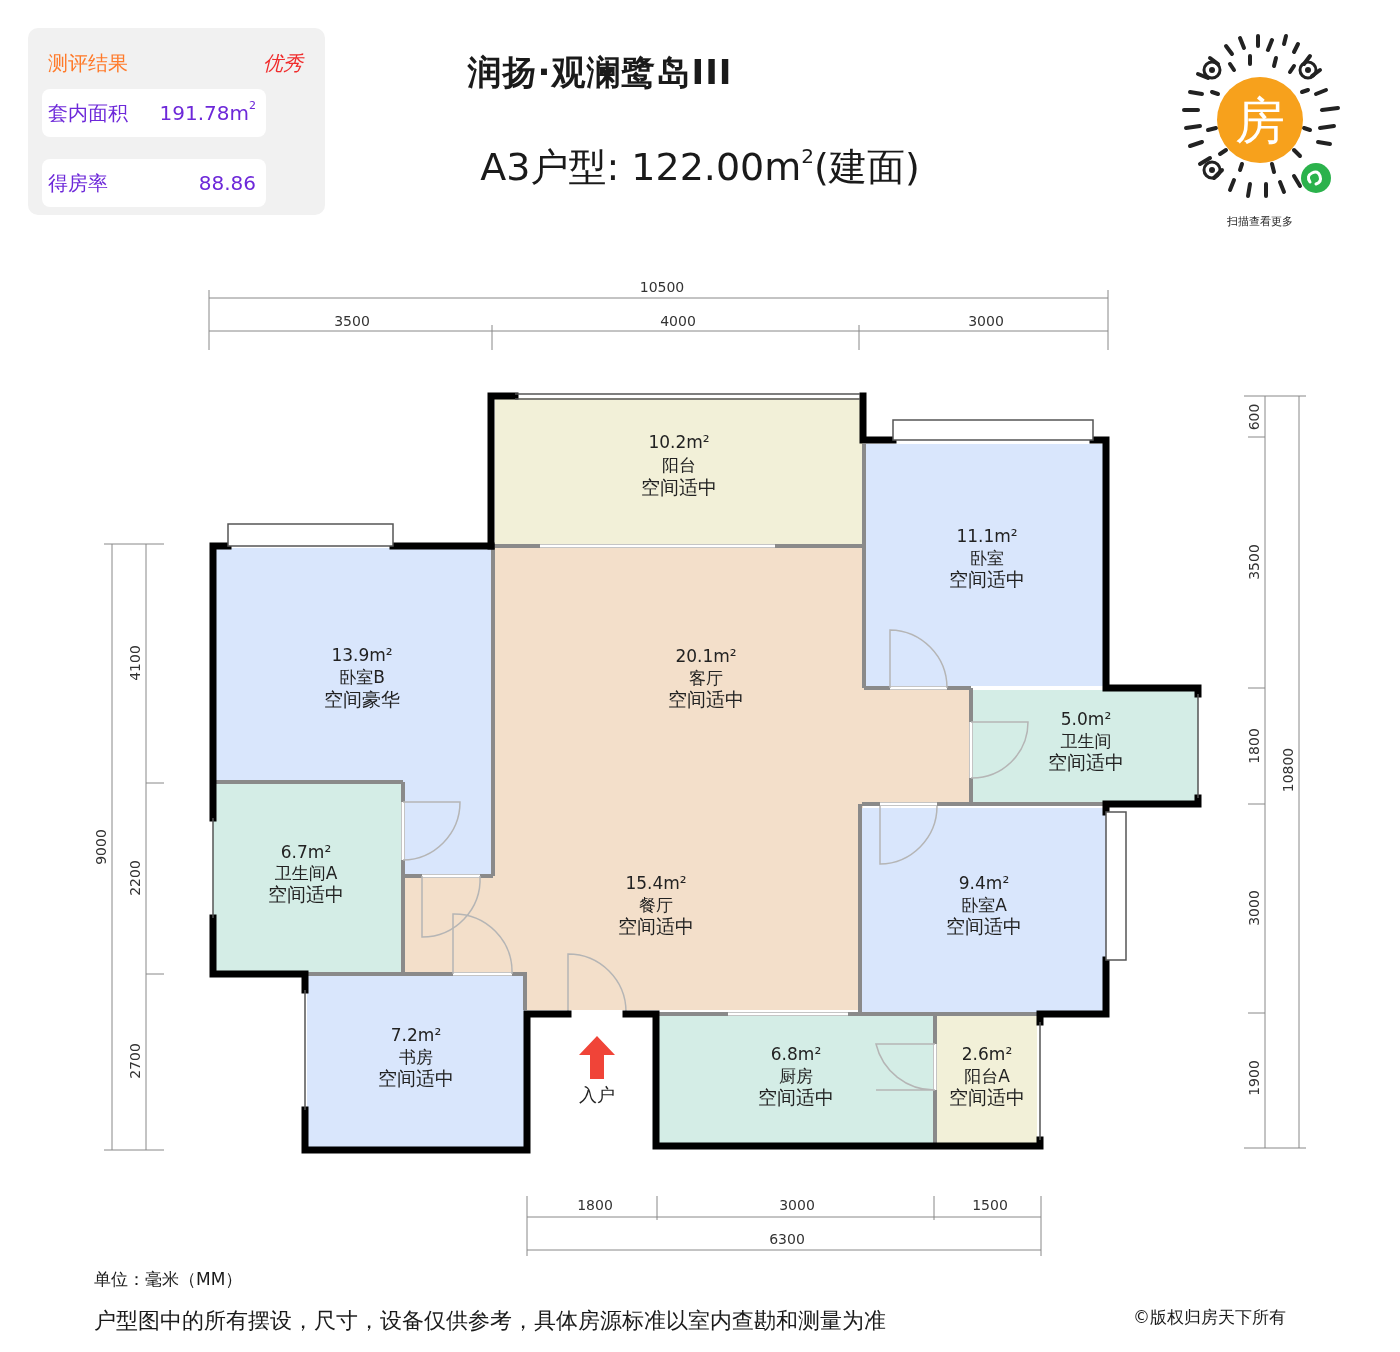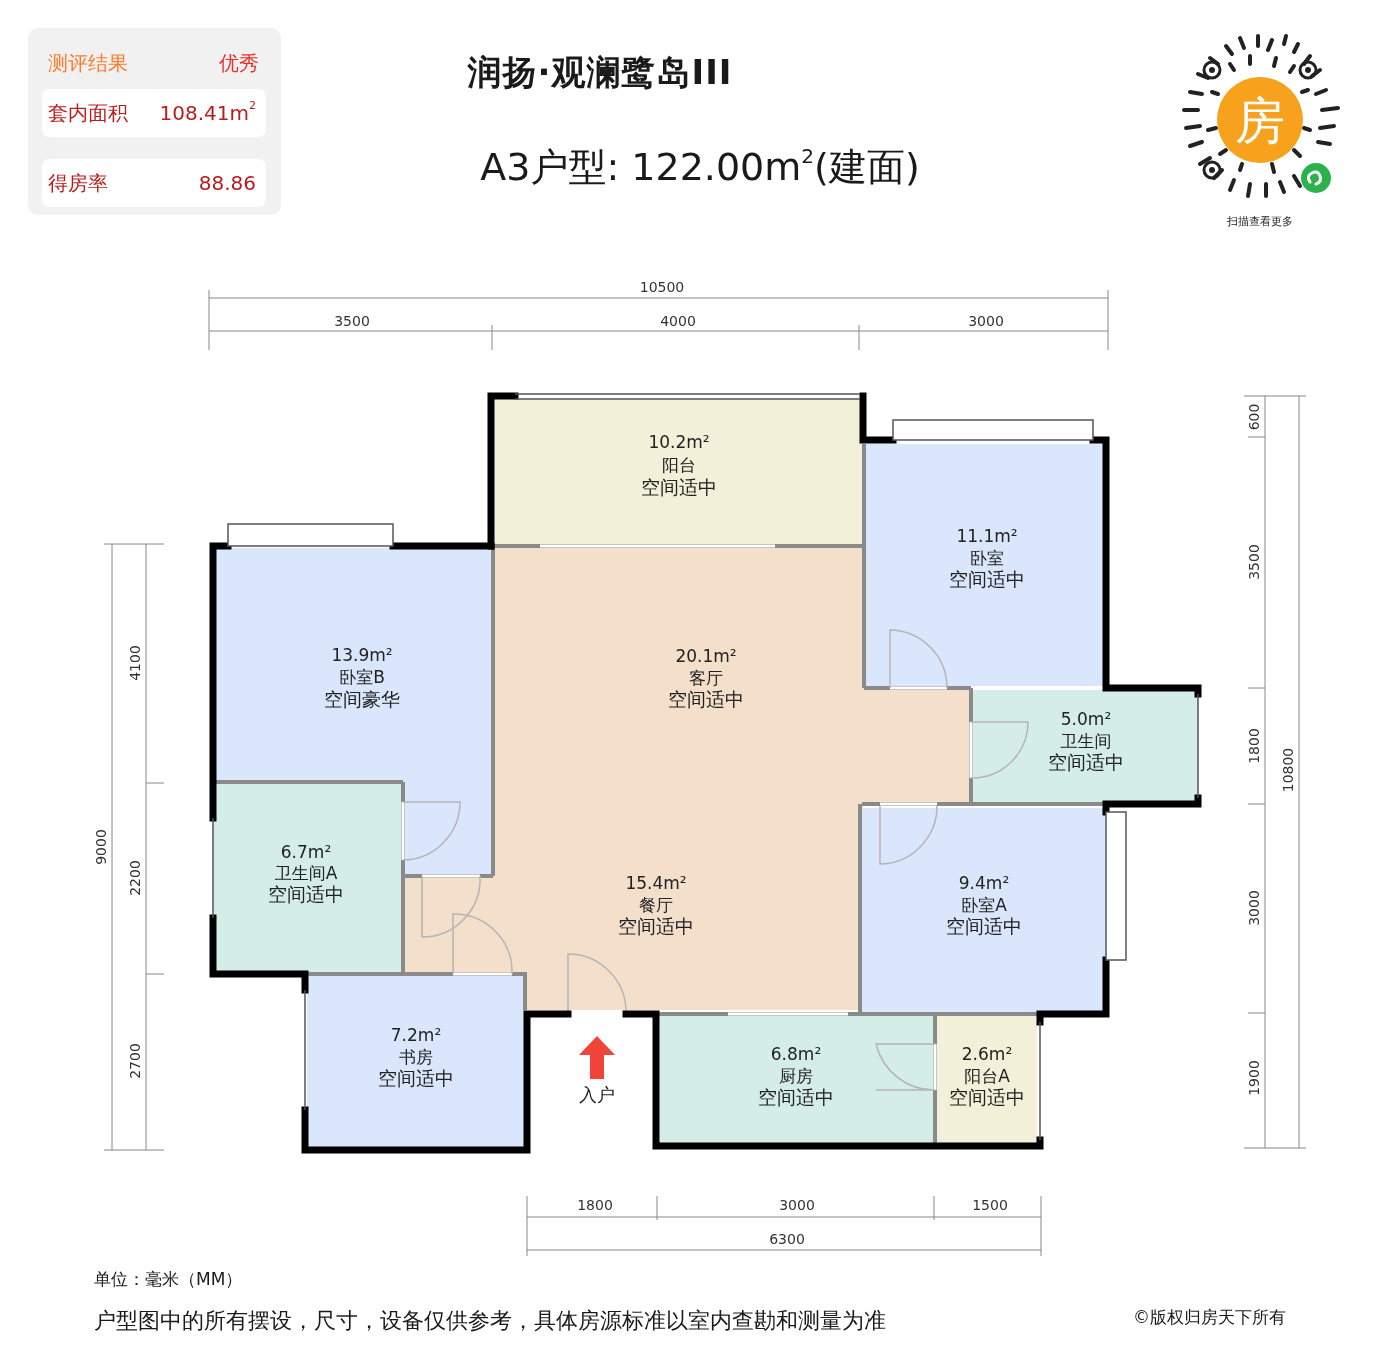--- a/index.html
+++ b/index.html
@@ -1,22 +1,22 @@
 <!DOCTYPE html>
 <html><head>
 <meta charset="utf-8">
 <style>
   html, body { margin:0; padding:0; background:#ffffff; }
   body { width:1400px; height:1352px; position:relative; overflow:hidden; font-family:"DejaVu Sans", "Liberation Sans", sans-serif; color:#1a1a1a; }
 
-  .eval-card { position:absolute; left:28px; top:28px; width:253px; height:187px; background:#f1f1f1; border-radius:10px; }
+  .eval-card { position:absolute; left:28px; top:28px; width:253px; height:187px; background:#f1f1f1; border-radius:10px;padding-left:44px; }
   .eval-head { position:absolute; left:20px; top:20px; right:22px; height:30px; display:flex; justify-content:space-between; align-items:center; font-size:20px; }
   .eval-head .k { color:#ff7a2a; }
-  .eval-head .v { color:#f02b2b; }
-  .eval-row { position:absolute; left:14px; width:224px; height:48px; background:#ffffff; border-radius:8px; display:flex; justify-content:space-between; align-items:center; padding:0 10px 0 6px; box-sizing:border-box; font-size:20px; color:#b91c1c; }
+  .eval-head .v { color:#f02b2b;font-style:italic; }
+  .eval-row { position:absolute; left:14px; width:224px; height:48px; background:#ffffff; border-radius:8px; display:flex; justify-content:space-between; align-items:center; padding:0 10px 0 6px; box-sizing:border-box; font-size:20px; color:#6d28d9; }
   .eval-row.r1 { top:61px; }
   .eval-row.r2 { top:131px; }
   sup.sq { font-size:11px; vertical-align:top; position:relative; top:-2px; }
 
   .title-1 { position:absolute; left:0; width:1200px; top:50px; text-align:center; font-size:34px; font-weight:bold; letter-spacing:1px; }
   .title-2 { position:absolute; left:0; width:1400px; top:142px; text-align:center; font-size:38px; font-weight:normal; }
 
   .qr { position:absolute; left:1170px; top:30px; width:180px; height:180px; }
   .qr-caption { position:absolute; left:1170px; top:214px; width:180px; text-align:center; font-size:11px; color:#222; }
 
@@ -30,21 +30,21 @@
 </head>
 <body>
 
 <div class="eval-card">
   <div class="eval-head">
     <span class="k">测评结果</span>
     <span class="v">优秀</span>
   </div>
   <div class="eval-row r1">
     <span>套内面积</span>
-    <span><span>108.41m</span><sup class="sq">2</sup></span>
+    <span><span>191.78m</span><sup class="sq">2</sup></span>
   </div>
   <div class="eval-row r2">
     <span>得房率</span>
     <span>88.86</span>
   </div>
 </div>
 
 <div class="title-1">润扬·观澜鹭岛III</div>
 <div class="title-2"><span>A3户型: 122.00m</span><sup style="font-size:20px;vertical-align:top;position:relative;top:2px;">2</sup><span>(建面)</span></div>
 

